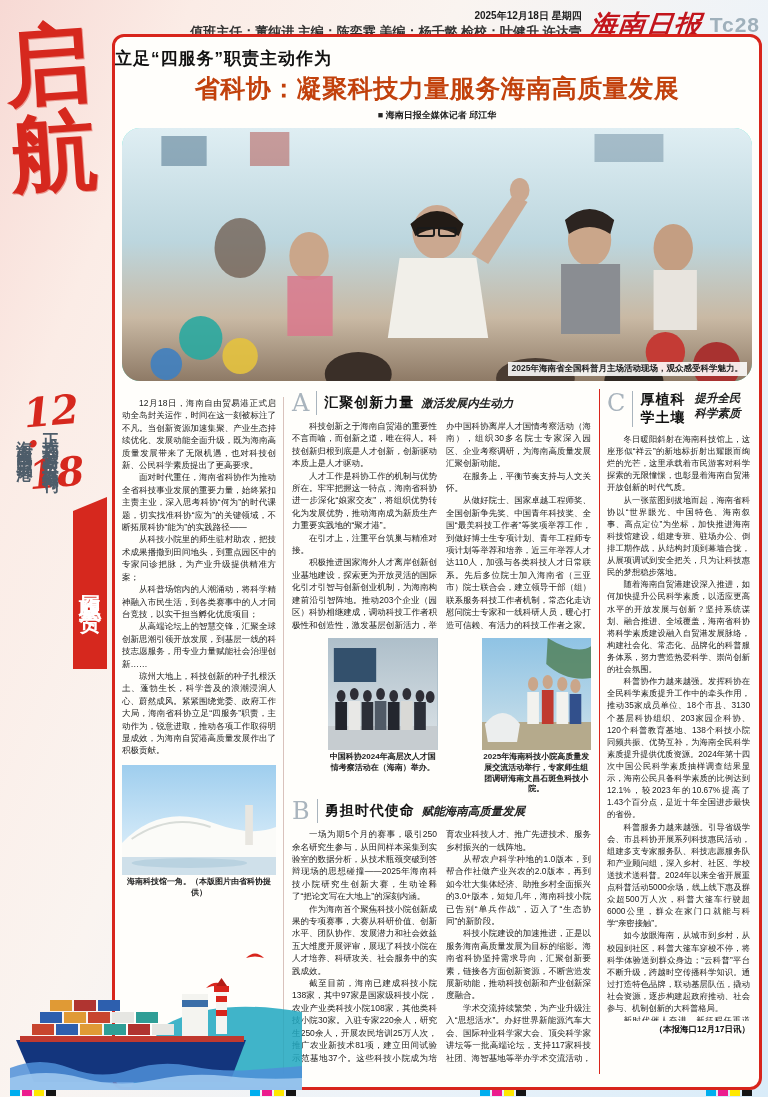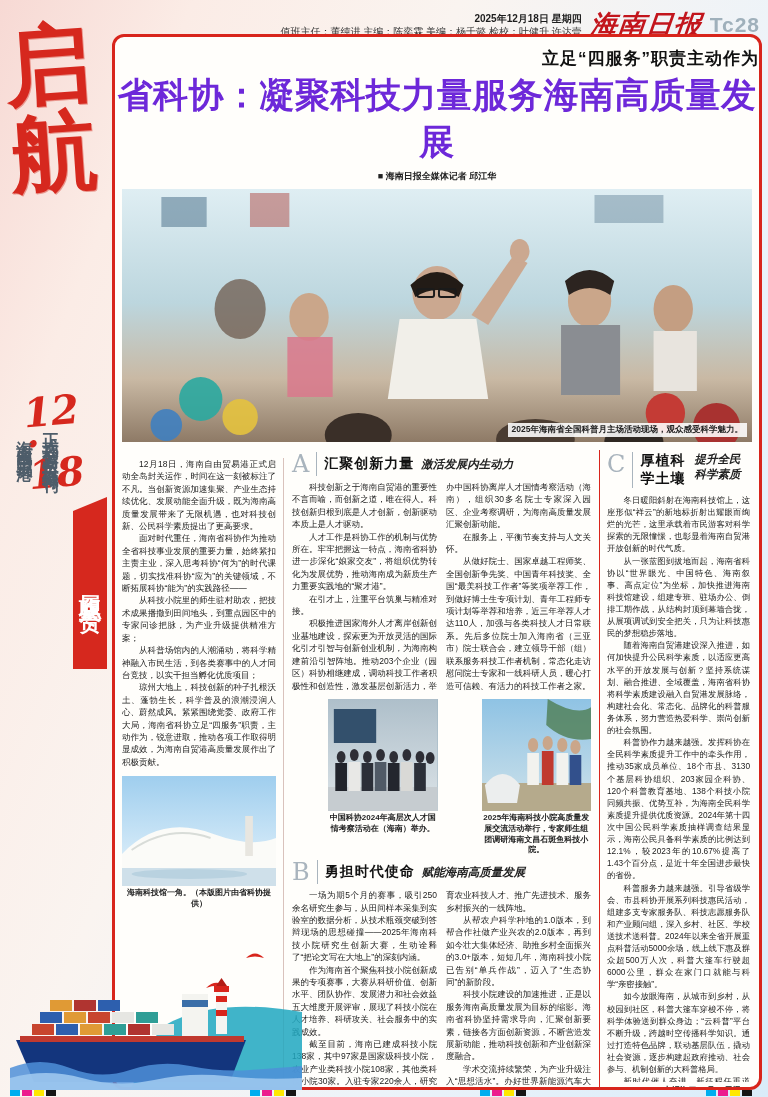--- a/index.html
+++ b/index.html
@@ -6,21 +6,21 @@
   html,body { background:#888; }
   .page {
     position:relative; width:768px; height:1097px; margin:0 auto; overflow:hidden;
     font-family:"Liberation Sans", sans-serif; color:#1c1c1c;
     background:linear-gradient(112deg,#f7d9d4 0%,#fbece6 16%,#faf4f0 38%,#ecf3f9 68%,#d9ecf9 100%);
   }
   
   .masthead-row { position:absolute; top:7px; right:8px; display:flex; align-items:center; gap:8px; }
   .mast-info { text-align:right; line-height:1.35; }
   .mast-date { font-size:10px; font-weight:bold; color:#1d1d1d; }
-  .mast-staff { font-size:10px; color:#333; font-weight:normal;text-align:center; }
+  .mast-staff { font-size:13px; color:#333; font-weight:bold;text-align:center; }
   .mast-logo { font-family:"DejaVu Serif", serif; font-style:italic; font-weight:bold;
     font-size:27px; color:#c2151c; transform:skewX(-6deg); letter-spacing:1px; }
   .mast-pageno { font-size:21px; font-weight:800; color:#9fb0bb; letter-spacing:1px; }
   
   .rail { position:absolute; left:0; top:0; width:112px; height:100%; }
   .rail-brand { position:absolute; top:20px; left:8px; width:100px; font-family:"DejaVu Serif", serif;
     font-weight:bold; font-size:86px; line-height:1.02; color:#d6281e; transform:rotate(-4deg);
     text-shadow:1px 1px 0 #e9968d; }
   .rail-date { position:absolute; top:395px; left:26px; font-size:40px; line-height:.78; font-weight:800;
     font-style:italic; color:#d6281e; white-space:pre-line; transform:rotate(-5deg);
@@ -30,26 +30,26 @@
   .rail-slogan2 { position:absolute; top:428px; left:14px; writing-mode:vertical-rl; text-orientation:upright;
     font-size:16.5px; font-weight:bold; color:#4e5d6a; letter-spacing:4px; }
   .rail-ribbon { position:absolute; top:497px; left:73px; width:34px; height:172px; background:#d6281e;
     clip-path:polygon(0 14px,100% 0,100% 100%,0 100%);
     display:flex; align-items:center; justify-content:center; }
   .rail-ribbon span { writing-mode:vertical-rl; text-orientation:upright; color:#fff; font-weight:bold;
     font-size:22px; letter-spacing:5px; margin-top:10px; }
   
   .frame { position:absolute; left:112px; top:34px; width:650px; height:1056px;
     border:3px solid #d8251c; border-radius:12px; background:#fffefb; overflow:hidden; }
-  .kicker { text-align:right; font-size:17px; font-weight:bold; color:#111; margin-top:10px; letter-spacing:1px; }
-  .headline { text-align:center; font-size:35px; font-weight:900; color:#6d28d9; letter-spacing:.5px;
+  .kicker { text-align:left; font-size:17px; font-weight:bold; color:#111; margin-top:10px; letter-spacing:1px; }
+  .headline { text-align:center; font-size:25px; font-weight:900; color:#c2410c; letter-spacing:.5px;
     margin-top:2px; font-family:"Liberation Sans", sans-serif; }
   .byline { text-align:center; font-size:9px; font-weight:bold; color:#222; margin:4px 0 6px; }
   
-  .hero { position:relative; margin:0 7px; height:253px; overflow:hidden; background:#5eead4; }
+  .hero { position:relative; margin:0 7px; height:253px; overflow:hidden; background:#5eead4;border-radius:18px; }
   .hero svg { display:block; width:100%; height:100%; }
   .hero-caption { position:absolute; right:5px; bottom:5px; background:rgba(255,255,255,.88);
     font-size:8.5px; font-weight:bold; color:#222; padding:1px 4px; }
   
   .content { display:flex; margin:8px 7px 0; gap:0; }
   .col-intro { width:162px; padding-right:7px; border-right:1px solid #d9c2bc;margin-top:8px; }
   .col-mid { width:316px; padding:0 8px; border-right:1px solid #d8251c; }
   .col-right { width:150px; padding-left:7px; }
   .body-text p { font-size:8.5px; line-height:1.46; text-align:justify; text-indent:2em; color:#222; }
   .two-col { column-count:2; column-gap:9px; overflow:hidden; }
@@ -157,20 +157,21 @@
     </div>
 
     <div class="content">
 
       <div class="col-intro">
         <div class="body-text">
           <p>12月18日，海南自由贸易港正式启动全岛封关运作，时间在这一刻被标注了不凡。当创新资源加速集聚、产业生态持续优化、发展动能全面升级，既为海南高质量发展带来了无限机遇，也对科技创新、公民科学素质提出了更高要求。</p>
           <p>面对时代重任，海南省科协作为推动全省科技事业发展的重要力量，始终紧扣主责主业，深入思考科协“何为”的时代课题，切实找准科协“应为”的关键领域，不断拓展科协“能为”的实践路径——</p>
           <p>从科技小院里的师生驻村助农，把技术成果播撒到田间地头，到重点园区中的专家问诊把脉，为产业升级提供精准方案；</p>
           <p>从科普场馆内的人潮涌动，将科学精神融入市民生活，到各类赛事中的人才同台竞技，以实干担当孵化优质项目；</p>
+          <p>从高端论坛上的智慧交锋，汇聚全球创新思潮引领开放发展，到基层一线的科技志愿服务，用专业力量赋能社会治理创新……</p>
           <p>琼州大地上，科技创新的种子扎根沃土、蓬勃生长，科学普及的浪潮浸润人心、蔚然成风。紧紧围绕党委、政府工作大局，海南省科协立足“四服务”职责，主动作为，锐意进取，推动各项工作取得明显成效，为海南自贸港高质量发展作出了积极贡献。</p>
         </div>
         <div class="museum">
           <div class="ph">
             <svg viewBox="0 0 160 110" preserveAspectRatio="none">
               <defs>
                 <linearGradient id="msky" x1="0" y1="0" x2="0" y2="1">
                   <stop offset="0" stop-color="#9fceee"></stop>
                     <stop offset="1" stop-color="#e9f5fc"></stop>
                 </linearGradient>

